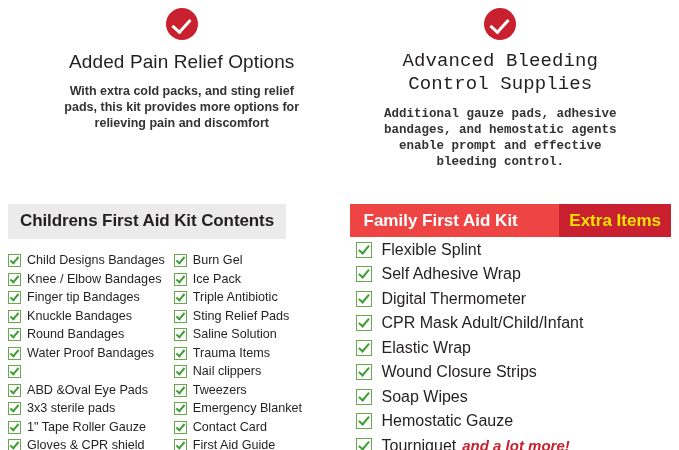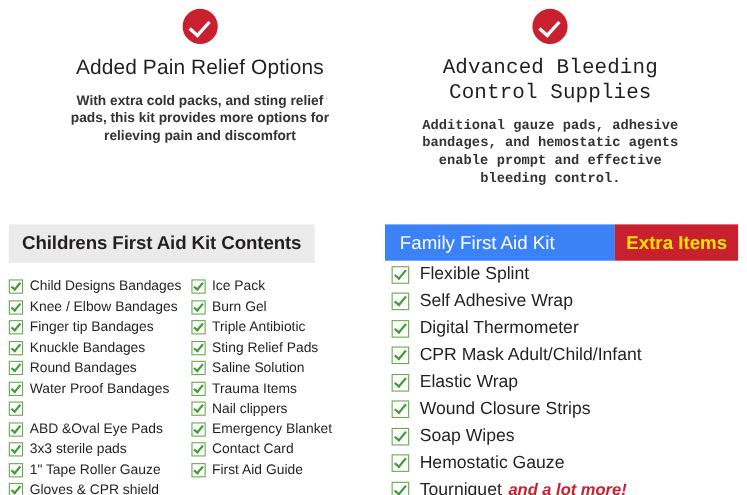--- a/index.html
+++ b/index.html
@@ -98,24 +98,24 @@
   }
 
   
   .hdr-split {
     display: flex;
     width: 100%;
     height: 33px;
     align-items: stretch;
   }
   .hdr-black {
-    background: #3b82f6;
+    background: #ef4444;
     color: #ffffff;
     font-size: 17px;
-    font-weight: normal;
+    font-weight: bold;
     display: flex;
     align-items: center;
     padding: 0 14px 0 14px;
     flex: 1 1 auto;
   }
   .hdr-red {
     background: #c8202e;
     color: #f5e400;
     font-size: 17px;
     font-weight: bold;
@@ -272,45 +272,49 @@
                 <span class="tick"></span>
                 <span class="item-label">Cleaning Wipes</span>
               </li>
           </ul>
         </div>
 
         <div class="sub">
           <ul class="items">
             <li>
                 <span class="tick"></span>
+                <span class="item-label">Burn Gel</span>
+              </li>
+            <li>
+                <span class="tick"></span>
                 <span class="item-label">Ice Pack</span>
               </li>
             <li>
                 <span class="tick"></span>
-                <span class="item-label">Burn Gel</span>
-              </li>
-            <li>
-                <span class="tick"></span>
                 <span class="item-label">Triple Antibiotic</span>
               </li>
             <li>
                 <span class="tick"></span>
                 <span class="item-label">Sting Relief Pads</span>
               </li>
             <li>
                 <span class="tick"></span>
                 <span class="item-label">Saline Solution</span>
               </li>
             <li>
                 <span class="tick"></span>
                 <span class="item-label">Trauma Items</span>
               </li>
             <li>
                 <span class="tick"></span>
                 <span class="item-label">Nail clippers</span>
+              </li>
+            <li>
+                <span class="tick"></span>
+                <span class="item-label">Tweezers</span>
               </li>
             <li>
                 <span class="tick"></span>
                 <span class="item-label">Emergency Blanket</span>
               </li>
             <li>
                 <span class="tick"></span>
                 <span class="item-label">Contact Card</span>
               </li>
             <li>

